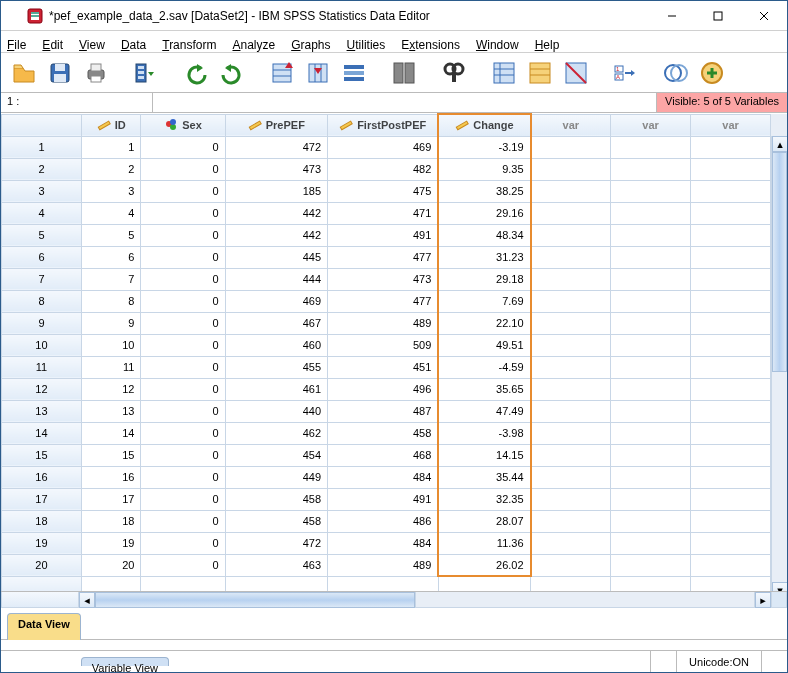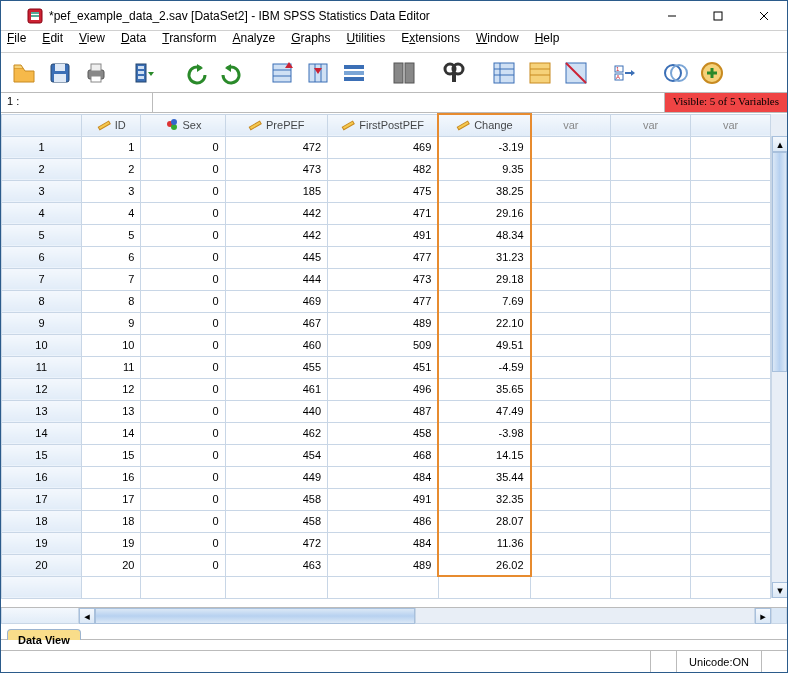--- a/index.html
+++ b/index.html
@@ -7,68 +7,68 @@
   body { margin:0; font-family: Verdana, Tahoma, sans-serif; font-size:11px; background:#fff; color:#000;}
   .window { width:788px; height:673px; border:1px solid #2b5b8b; display:flex; flex-direction:column; background:#fff;}
   
   .titlebar { height:30px; background:#fff; display:flex; align-items:center; border-bottom:1px solid #d0d0d0;padding-left:20px; }
   .titlebar .icon { width:16px; height:16px; margin:0 6px; }
   .titlebar .title { flex:0 0 auto; font-size:12px; color:#000; }
   .titlebar .spacer { flex:1; }
   .winbtn { width:46px; height:30px; display:flex; align-items:center; justify-content:center; }
   .winbtn svg { width:10px; height:10px; }
   
-  .menubar { height:22px; background:#fff; display:flex; align-items:flex-start; padding:0 6px; gap:16px; border-bottom:1px solid #d0d0d0; font-size:12px;}
+  .menubar { height:22px; background:#fff; display:flex; align-items:flex-end; padding:0 6px; gap:16px; border-bottom:1px solid #d0d0d0; font-size:12px;}
   .menubar span { color:#000; cursor:default; }
   .menubar .u { text-decoration: underline; }
   
   .toolbar { height:40px; background:#fff; display:flex; align-items:center; padding:0 8px; gap:6px; border-bottom:1px solid #bbb;}
   .tbtn { width:30px; height:30px; display:flex; align-items:center; justify-content:center; border-radius:3px; }
   .tbtn svg { width:26px; height:26px; }
   .tsep { width:8px; }
   
   .editbar { height:20px; display:flex; align-items:stretch; border-bottom:1px solid #bbb; font-size:11px;}
   .editbar .cellref { width:152px; border-right:1px solid #bbb; padding:2px 6px; }
   .editbar .cellval { flex:1; border-right:1px solid #bbb; padding:2px 6px; background:#fff;}
-  .editbar .visible { padding:2px 8px; background:#ef4444;font-family:Liberation Serif, serif; }
+  .editbar .visible { padding:2px 8px; background:#fca5a5; }
   
   .gridwrap { flex:1; display:flex; overflow:hidden; border-bottom:1px solid #bbb; position:relative;}
   .grid { flex:1; overflow:hidden; position:relative; }
   table { border-collapse:collapse; width:100%; table-layout:fixed; }
   col.rownum { width:78px; }
   col.c-id { width:58px; }
   col.c-sex { width:82px; }
   col.c-pre { width:100px; }
   col.c-first { width:108px; }
   col.c-change { width:90px; }
   col.c-var { width:78px; }
   col.c-scroll { width:16px; }
   th, td { border:1px solid var(--grid-line); height:22px; padding:0 6px; font-size:11px; overflow:hidden; white-space:nowrap;}
-  thead th { background: linear-gradient(#f4f8fd,#e1ecf8); font-weight:normal; color:#000; position:relative;}
+  thead th { background: linear-gradient(#f4f8fd,#e1ecf8); font-weight:bold; color:#000; position:relative;}
   thead th.corner { background: linear-gradient(#f4f8fd,#e1ecf8);}
   tbody th { background: linear-gradient(#f4f8fd,#e1ecf8); text-align:center; color:#000; font-weight:normal;}
   tbody td { text-align:right; background:#fff;}
   tbody tr.blank td { background:#fff; }
   .colhdr { display:flex; align-items:center; justify-content:center; gap:4px; color:#000b; }
   .ruler { width:14px; height:14px; flex-shrink:0;}
   .empty-col { color:#888; text-align:center;}
   
   .vscroll { width:16px; background:#e8eef6; display:flex; flex-direction:column; border-left:1px solid var(--grid-line);}
   .vscroll .arrow, .hscroll .arrow { height:16px; width:16px; background:linear-gradient(#f4f8fd,#dbe8f6); display:flex; align-items:center; justify-content:center; border:1px solid #a8c0dc;}
   .vscroll .thumb { flex:0 0 auto; height:220px; background:linear-gradient(90deg,#dbe8f6,#b7d1f0,#dbe8f6); border:1px solid #a8c0dc; margin:0;}
   .vscroll .track { flex:1; }
   
   .hscrollrow { height:16px; display:flex; background:#e8eef6;}
   .hscrollrow .pad { width:78px; border:1px solid var(--grid-line); border-top:none; background:linear-gradient(#f4f8fd,#e1ecf8);}
   .hscroll { flex:1; display:flex; align-items:stretch;}
   .hscroll .thumb { width:320px; background:linear-gradient(#dbe8f6,#b7d1f0,#dbe8f6); border:1px solid #a8c0dc;}
   .hscroll .track { flex:1; border:1px solid var(--grid-line); border-top:none; background:#e8eef6;}
   .hscroll .corner { width:16px; border:1px solid var(--grid-line); border-top:none; background:#dbe8f6;}
   
-  .tabrow { height:16px; padding:4px 6px 0 6px; display:flex; gap:0; font-size:11px; background:#fff; border-bottom:1px solid #bbb;}
+  .tabrow { height:32px; padding:4px 6px 0 6px; display:flex; gap:0; font-size:11px; background:#fff; border-bottom:1px solid #bbb;}
   .tab { padding:4px 10px; border:1px solid #9cb4d0; border-bottom:none; border-top-left-radius:4px; border-top-right-radius:4px; position:relative; top:1px;}
   .tab.active { background: #f9dd8a; font-weight:bold; }
   .tab.inactive { background:#cfe0f4; color:#000;margin-top:44px;}
   
   .status { height:22px; background:#fff; display:flex; align-items:center; font-size:11px; border-top:1px solid #bbb;}
   .status .spacer { flex:1; }
   .status .cell { border-left:1px solid #bbb; padding:0 12px; height:100%; display:flex; align-items:center;}
   .status .cell.small { width:26px; padding:0;}
   
   th.ch, td.ch { border-left:2px solid #e78b2f; border-right:2px solid #e78b2f;}

